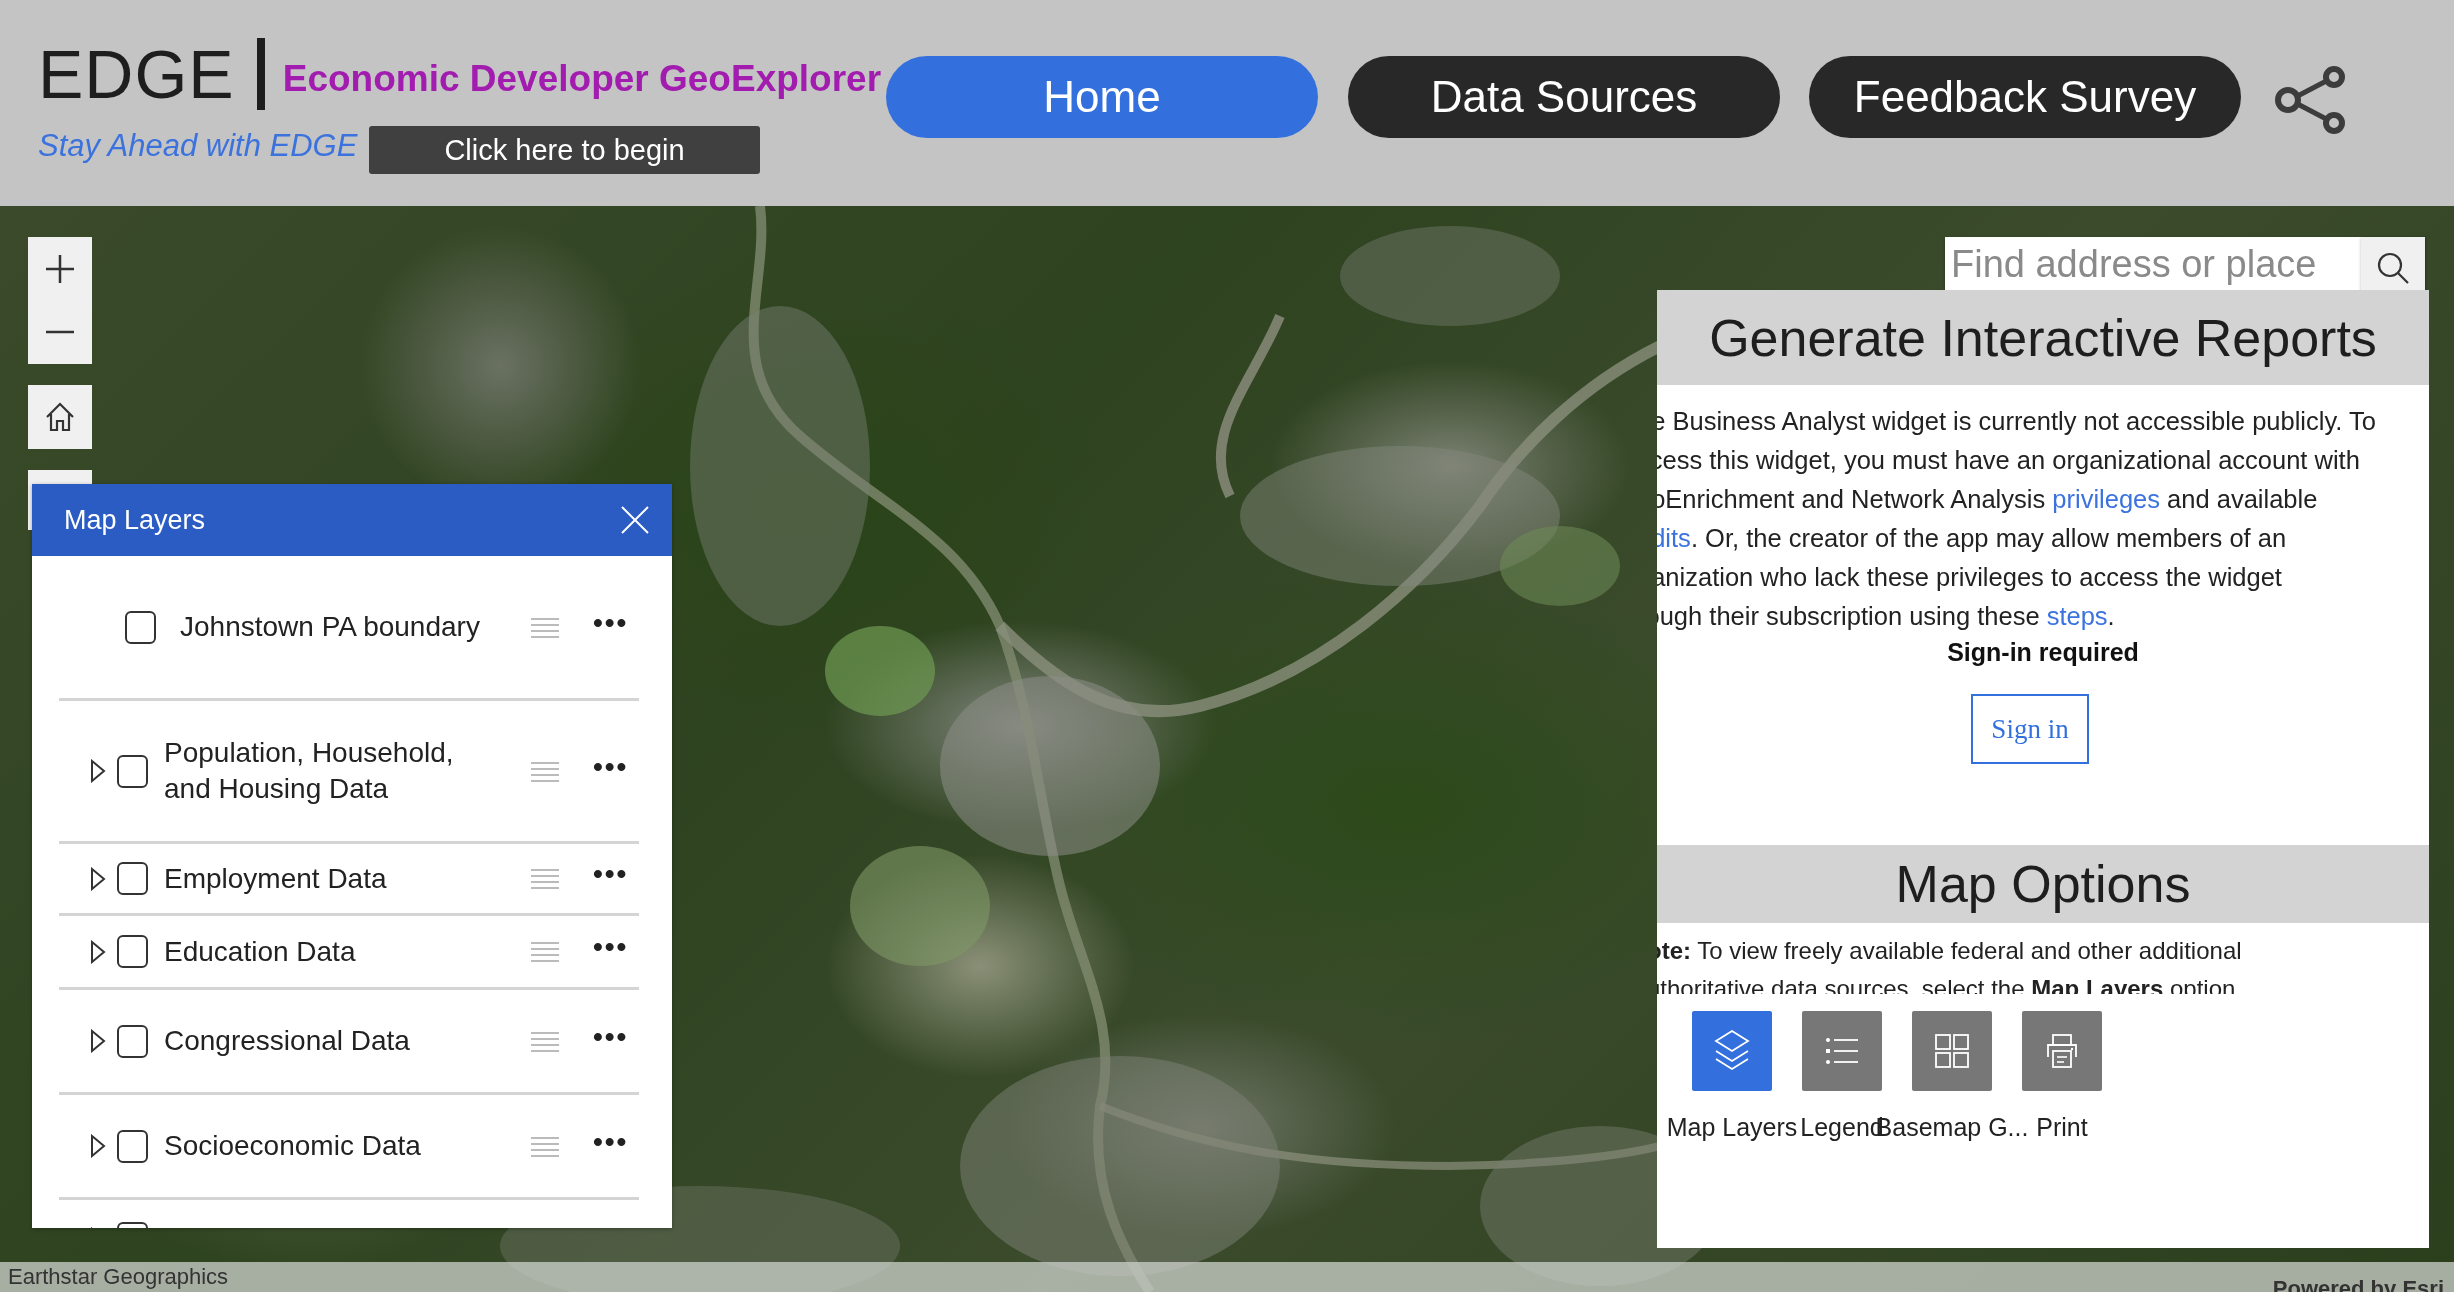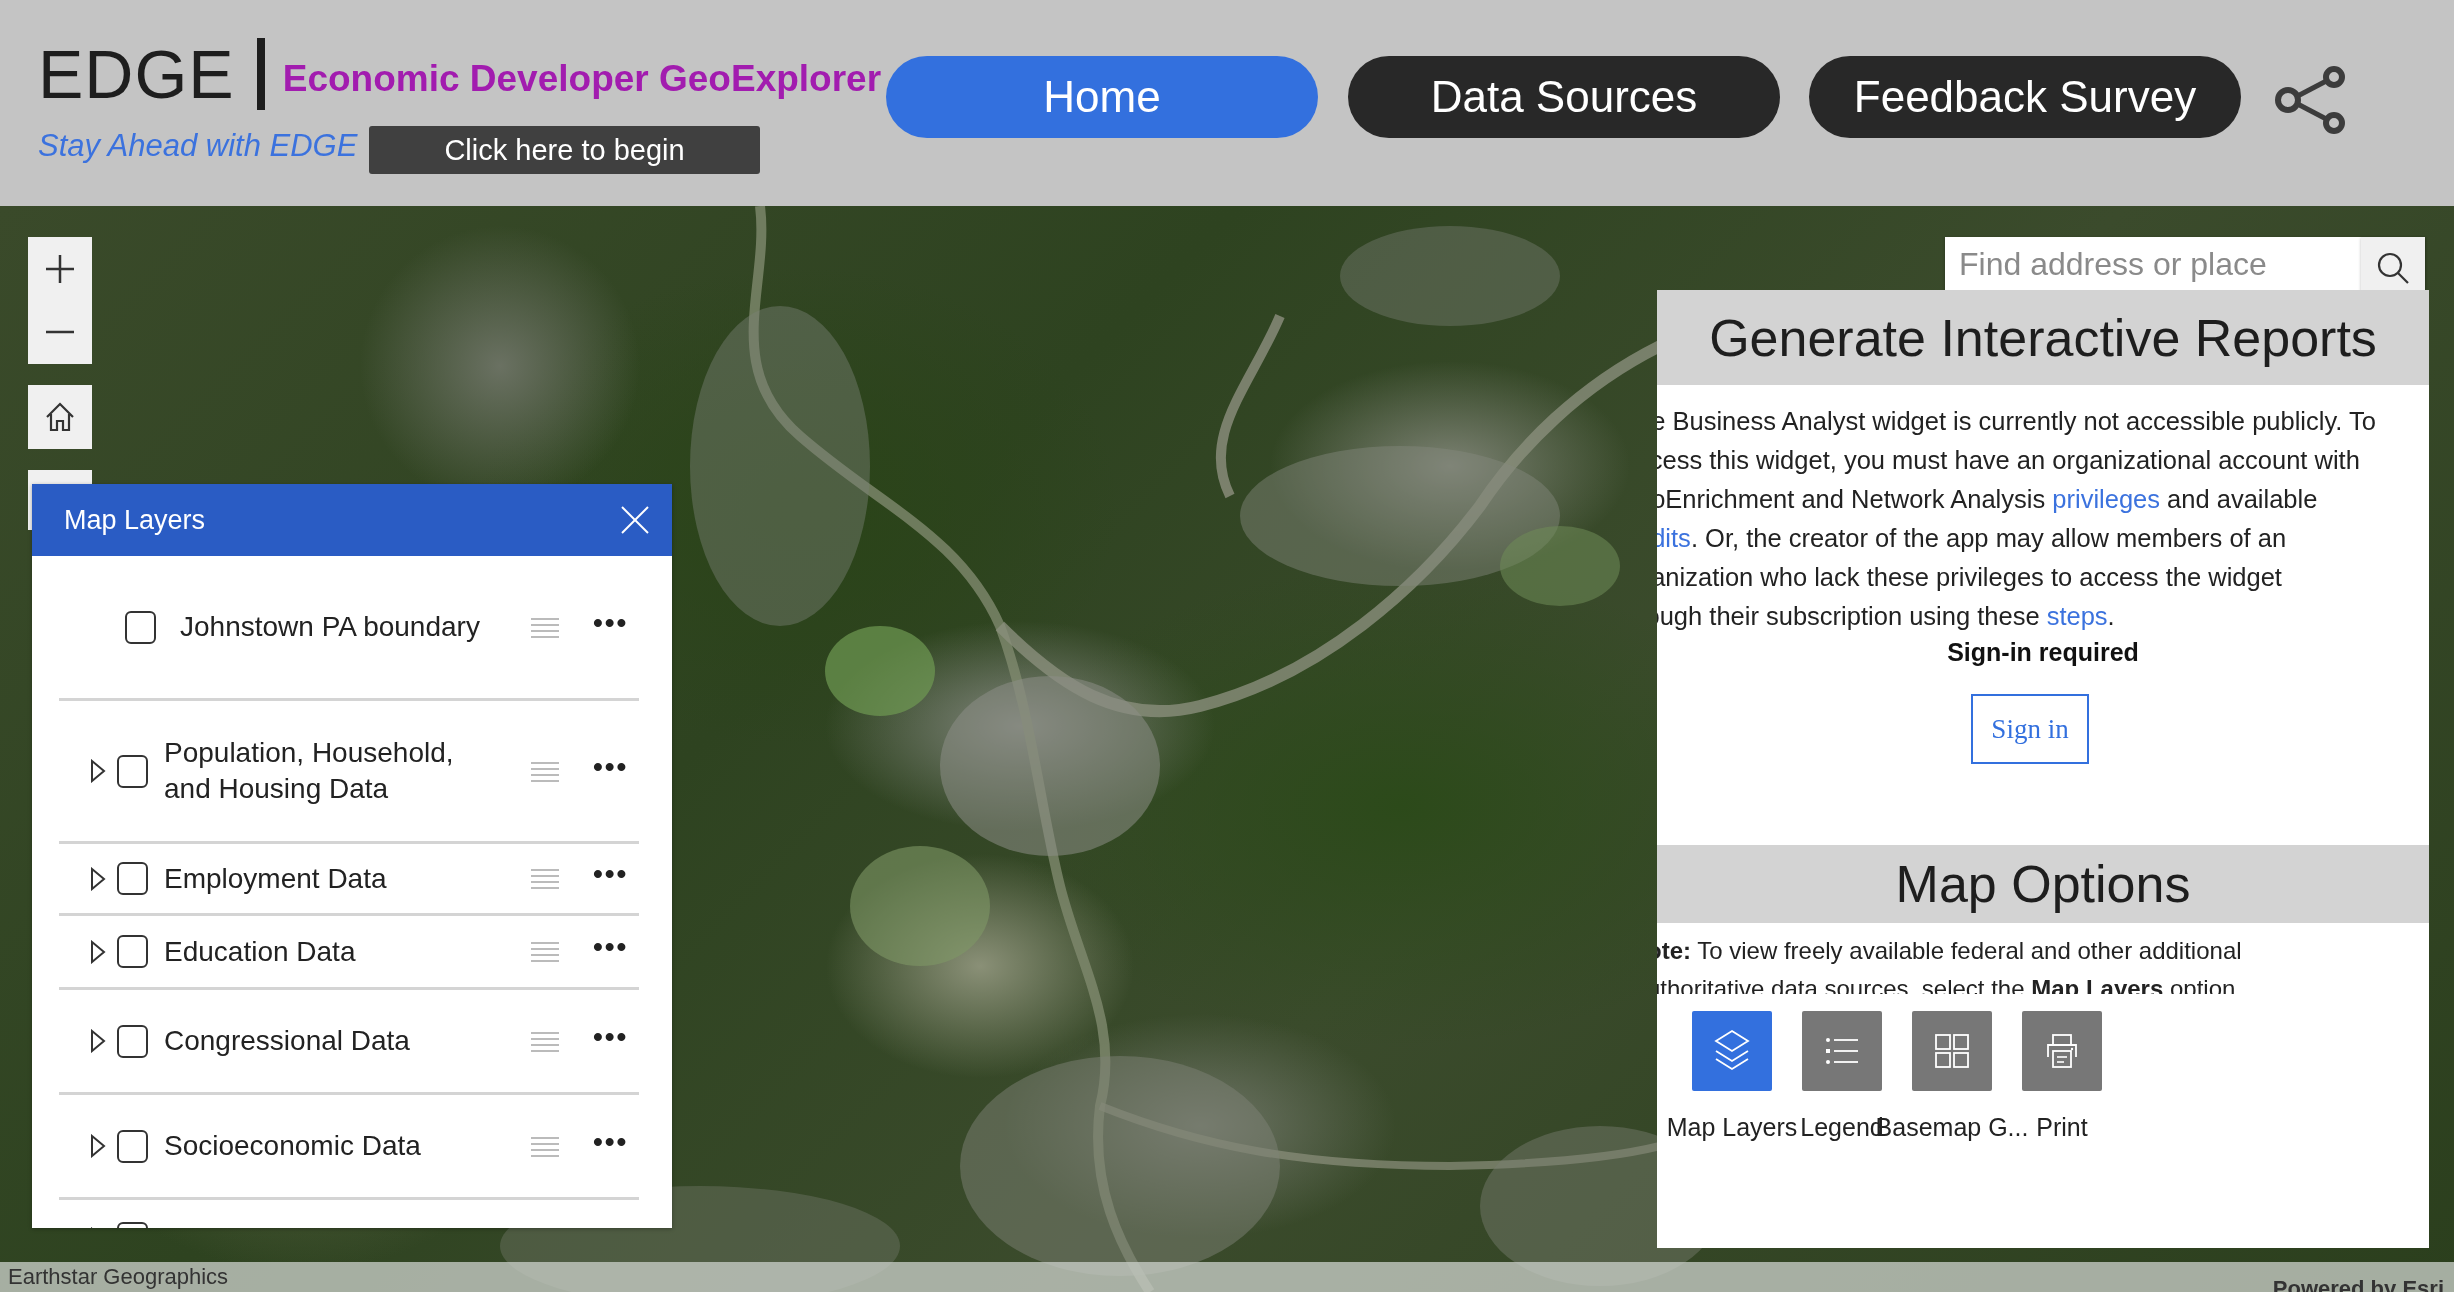--- a/index.html
+++ b/index.html
@@ -53,21 +53,21 @@
   .layers-list { position: absolute; left: 0; top: 72px; width: 640px; height: 672px; overflow: hidden; }
   .layer-row { position: absolute; left: 27px; width: 580px; display: flex; align-items: center; border-bottom: 3px solid #d4d4d4; }
   .layer-expander { width: 30px; margin-left: 24px; display: flex; align-items: center; justify-content: center; cursor: pointer; }
   .layer-checkbox { width: 31px; height: 33px; border: 2px solid #333; border-radius: 6px; margin-left: 4px; cursor: pointer; flex-shrink: 0; }
   .layer-label { margin-left: 16px; font-size: 28px; color: #222; line-height: 36px; width: 300px; }
   .layer-legend-icon { position: absolute; left: 472px; width: 28px; height: 20px; cursor: pointer; }
   .layer-more { position: absolute; left: 534px; font-size: 28px; color: #222; letter-spacing: 2px; cursor: pointer; font-weight: bold; }
 
   
   .search-box { position: absolute; left: 1945px; top: 237px; width: 480px; height: 54px; background: #fff; box-shadow: 0 1px 3px rgba(0,0,0,0.3); }
-  .search-input { position: absolute; left: 0; top: 0; width: 416px; height: 54px; border: none; outline: none; padding-left: 14px; font-size: 32px; color: #333; font-family: "Liberation Sans", sans-serif; background: #fff; }
+  .search-input { position: absolute; left: 0; top: 0; width: 416px; height: 54px; border: none; outline: none; padding-left: 6px; font-size: 38px; color: #333; font-family: "Liberation Sans", sans-serif; background: #fff; }
   .search-input::placeholder { color: #8a8a8a; }
   .search-btn { position: absolute; left: 416px; top: 0; width: 64px; height: 62px; background: #f0f0f0; display: flex; align-items: center; justify-content: center; cursor: pointer; box-shadow: 0 1px 3px rgba(0,0,0,0.25); }
 
   
   .right-panel { position: absolute; left: 1657px; top: 290px; width: 772px; height: 958px; background: #fff; overflow: hidden; }
   .section-head { position: absolute; left: 0; width: 772px; background: #d3d3d3; color: #1e1e1e; display: flex; align-items: center; justify-content: center; }
   .report-head { top: 0; height: 95px; font-size: 52px; }
   .report-text { position: absolute; left: -20px; top: 112px; width: 790px; font-size: 25.5px; line-height: 39px; color: #222; white-space: nowrap; }
   .report-text .line { display: block; }
   .report-text a { color: #3b72de; text-decoration: none; cursor: pointer; }

